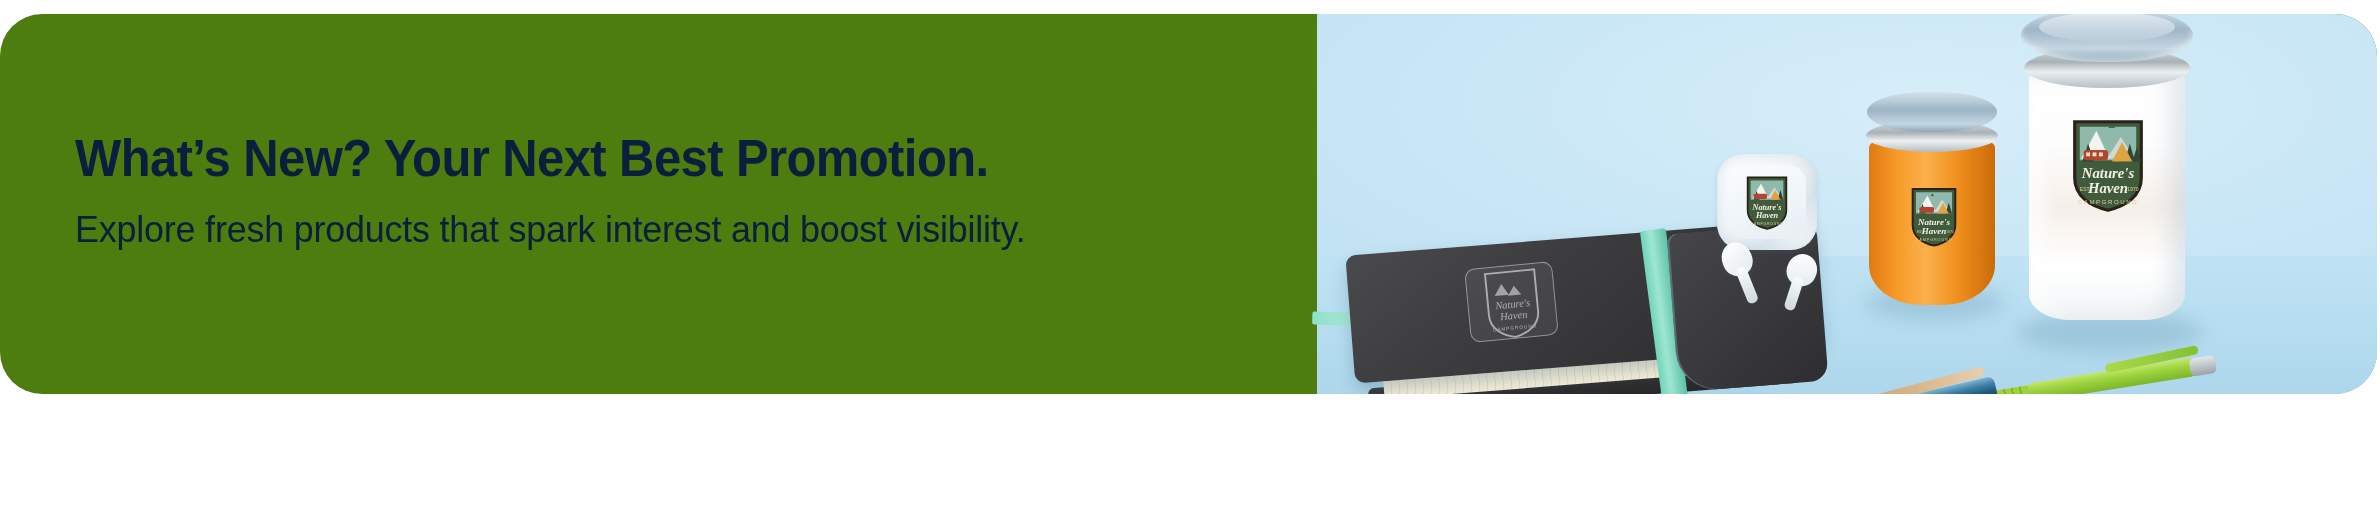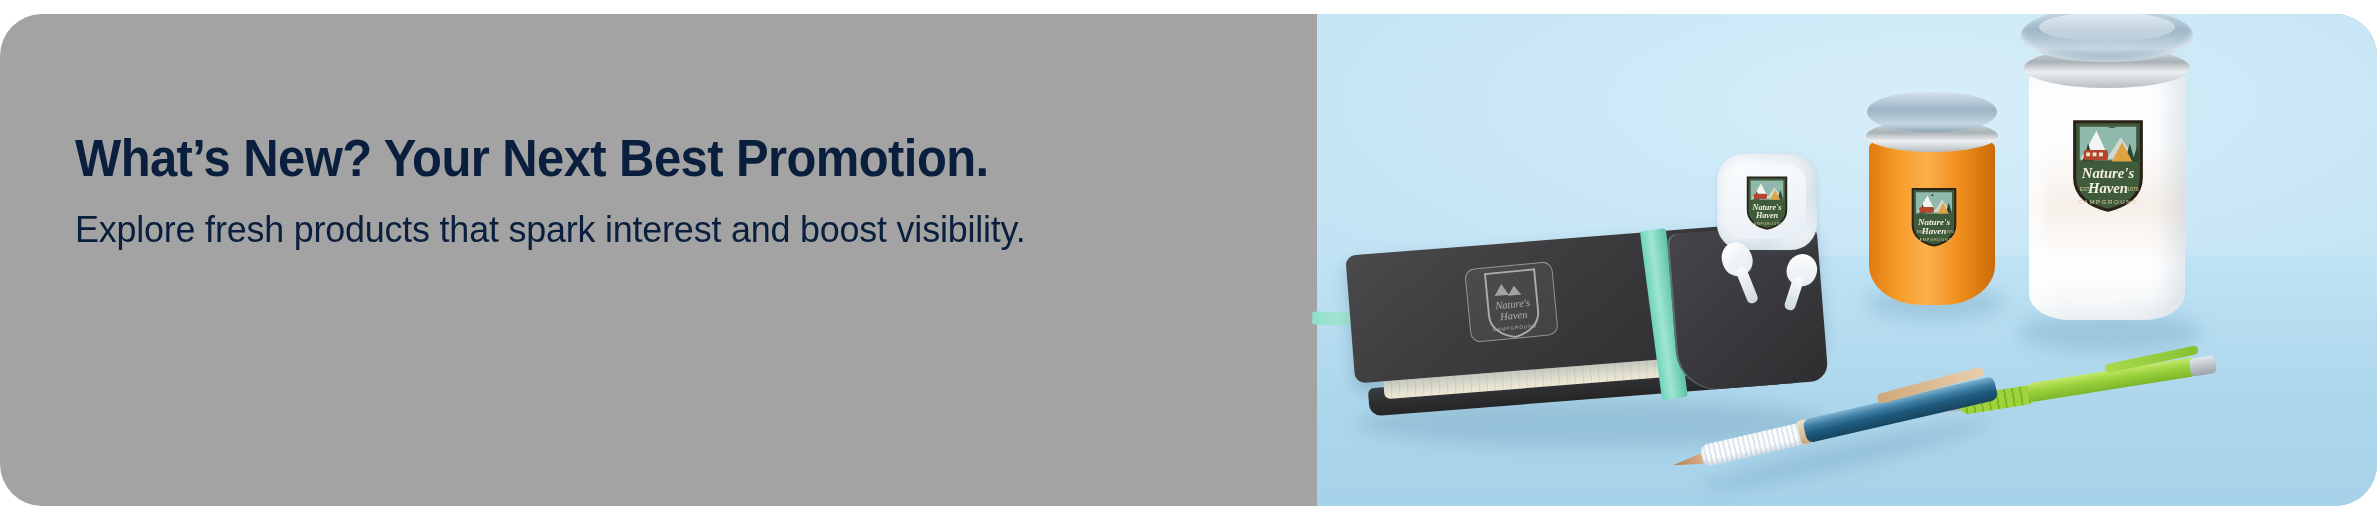--- a/index.html
+++ b/index.html
@@ -1,21 +1,21 @@
 <!DOCTYPE html>
 <html><head>
 <meta charset="utf-8">
 <style>
   * { margin:0; padding:0; box-sizing:border-box; }
   html,body { width:2380px; height:520px; background:#ffffff; overflow:hidden; }
   body { font-family:"Liberation Sans", sans-serif; }
 
   .banner{
-    position:absolute; left:0; top:14px; width:2377px; height:492px;
-    background:#a3a3a3; border-radius:42px; overflow:hidden;
+    position:absolute; left:0; top:14px; width:2377px; height:380px;
+    background:#4d7c0f; border-radius:42px; overflow:hidden;
   }
 
   
   .copy{ position:absolute; left:75px; top:118px; width:1250px; }
   .headline{
     font-family:"Liberation Sans Narrow","Liberation Sans",sans-serif;
     font-weight:700; font-size:51px; line-height:1.05; letter-spacing:-0.6px;
     color:#0a1f3d; white-space:nowrap; transform:scaleX(.96); transform-origin:left center;
   }
   .subhead{

